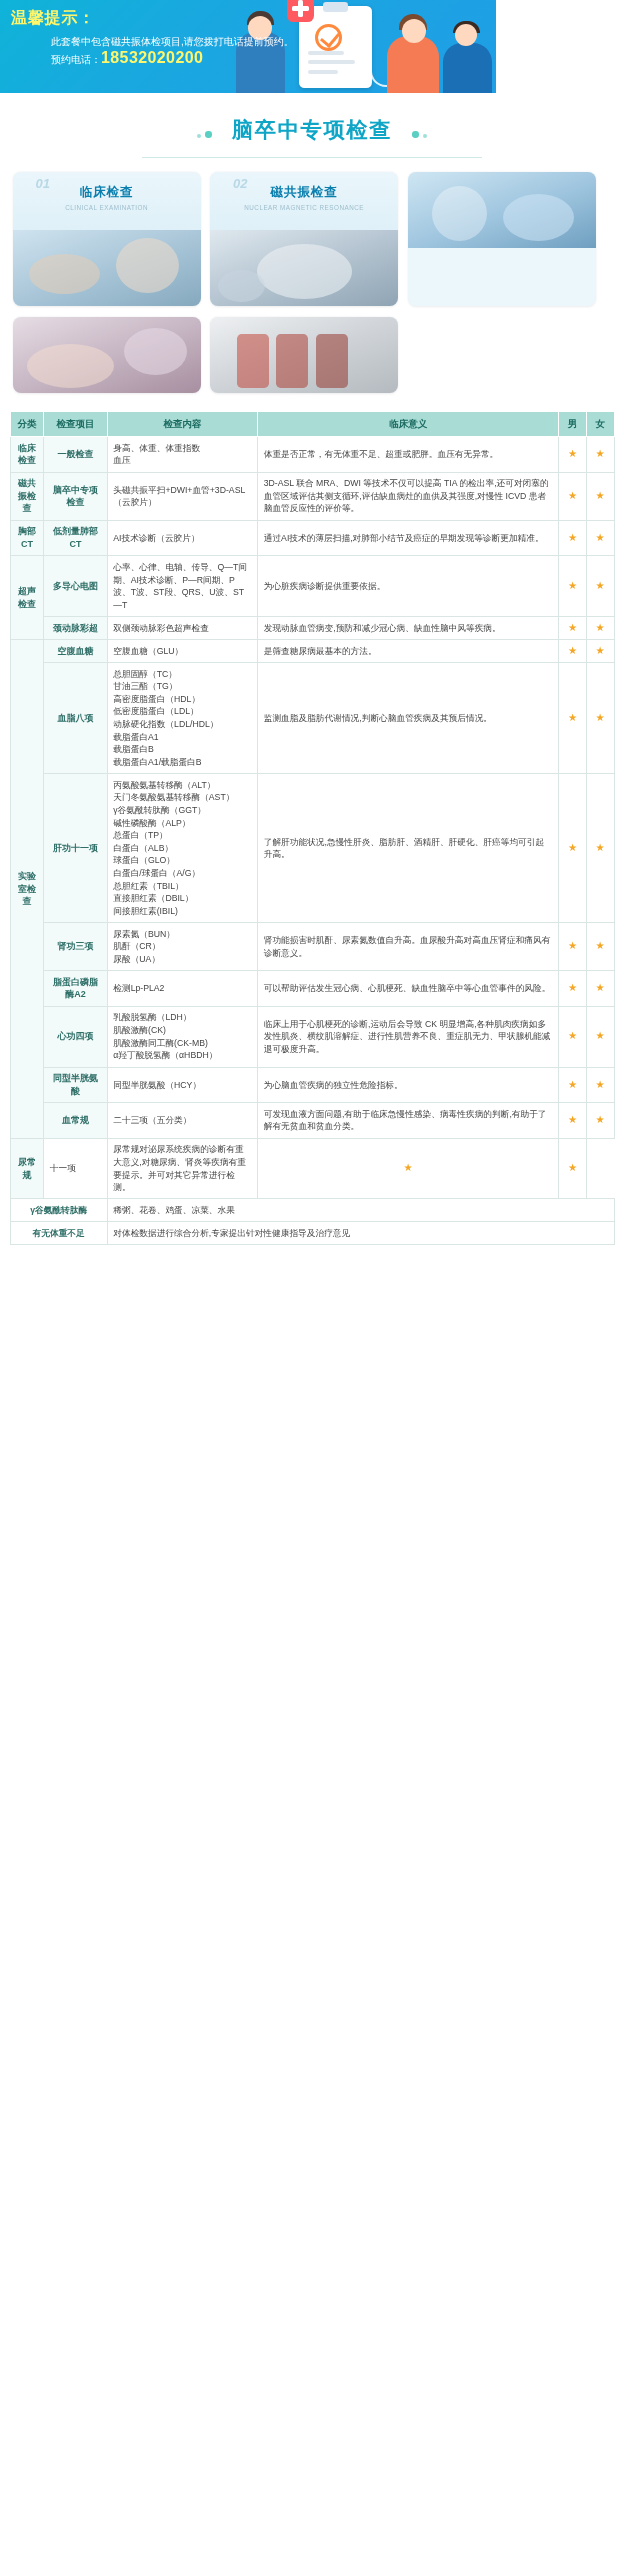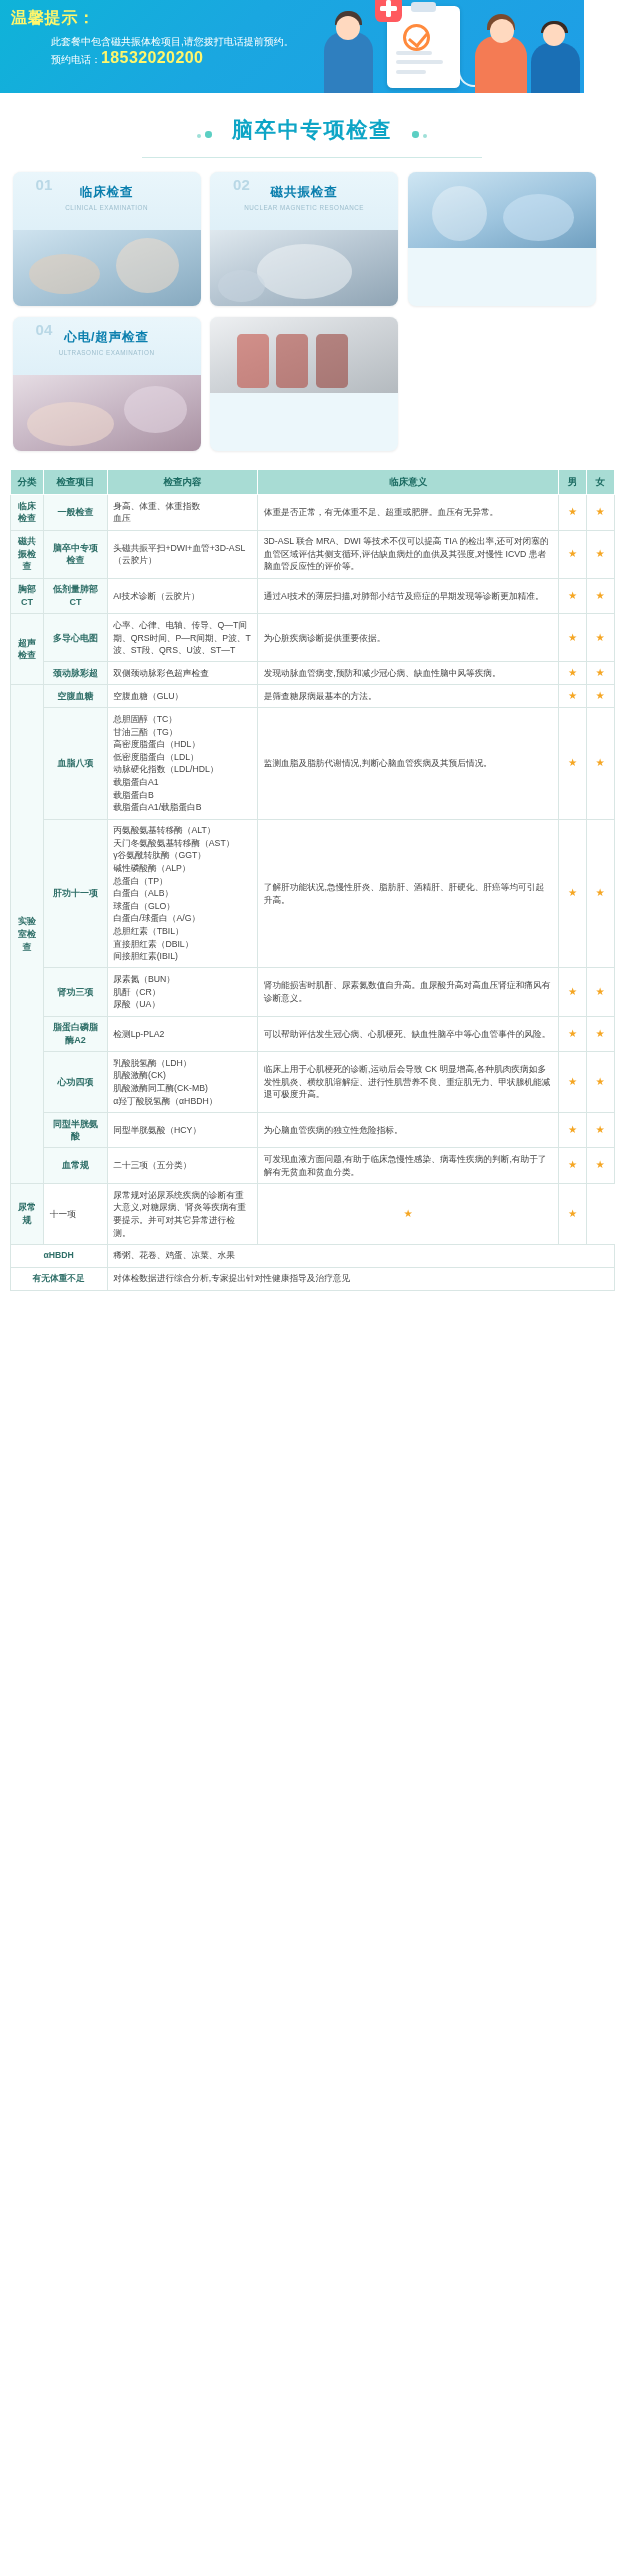--- a/index.html
+++ b/index.html
@@ -9,21 +9,21 @@
     width: 624px;
     font-family: "Liberation Sans", sans-serif;
     background: #ffffff;
     color: #333;
   }
   .page { width: 624px; position: relative; }
 
   
   .notice {
     position: relative;
-    width: 584px;
+    width: 496px;
     height: 93px;
     background: linear-gradient(135deg, #0fb3d8 0%, #1aa7e0 40%, #1f9ee6 100%);
     overflow: hidden;
   }
   .notice-inner {
     position: relative;
     z-index: 3;
     padding: 8px 11px 0 11px;
   }
   .notice-title {
@@ -234,23 +234,24 @@
   .item-head {
     position: relative;
     height: 58px;
     background: linear-gradient(180deg, #eaf6fb 0%, #dff0f8 100%);
     padding: 12.6px 0 0 0;
     text-align: center;
   }
   .item-num {
     position: absolute;
     left: 11px; top: 4.7px;
-    font-size: 15px;
+    font-size: 13px;
     color: #b9d8e6;
     font-weight: bold;
+    font-style: italic;
     padding-left: 12px;
   }
   .item-cn {
     font-size: 12.6px;
     font-weight: bold;
     color: #0b7fae;
     letter-spacing: 0.8px;
   }
   .item-en {
     margin-top: 2.4px;
@@ -403,25 +404,20 @@
     </div>
 
     <div class="item-card">
       <div class="item-photo ph3">
         <span class="ph-blob b1"></span>
           <span class="ph-blob b2"></span>
       </div>
     </div>
 
     <div class="item-card">
-      <div class="item-head">
-        <div class="item-num">04</div>
-        <div class="item-cn">心电/超声检查</div>
-        <div class="item-en">ULTRASONIC EXAMINATION</div>
-      </div>
       <div class="item-photo ph4">
         <span class="ph-blob b1"></span>
           <span class="ph-blob b2"></span>
       </div>
     </div>
 
     <div class="item-card">
       <div class="item-photo ph5">
         <span class="ph-blob b1"></span>
           <span class="ph-blob b2"></span>
@@ -473,21 +469,21 @@
             <td class="cat">胸部CT</td>
             <td class="name">低剂量肺部CT</td>
             <td class="content multi">AI技术诊断（云胶片）</td>
             <td class="meaning">通过AI技术的薄层扫描,对肺部小结节及癌症的早期发现等诊断更加精准。</td>
             <td class="sex">★</td>
             <td class="sex">★</td>
           </tr>
           <tr>
             <td class="cat" rowspan="2">超声检查</td>
             <td class="name">多导心电图</td>
-            <td class="content multi">心率、心律、电轴、传导、Q—T间期、QRS时间、P—R间期、P波、T波、ST段、QRS、U波、ST—T</td>
+            <td class="content multi">心率、心律、电轴、传导、Q—T间期、AI技术诊断、P—R间期、P波、T波、ST段、QRS、U波、ST—T</td>
             <td class="meaning">为心脏疾病诊断提供重要依据。</td>
             <td class="sex">★</td>
             <td class="sex">★</td>
           </tr>
           <tr>
             <td class="name">颈动脉彩超</td>
             <td class="content multi">双侧颈动脉彩色超声检查</td>
             <td class="meaning">发现动脉血管病变,预防和减少冠心病、缺血性脑中风等疾病。</td>
             <td class="sex">★</td>
             <td class="sex">★</td>
@@ -572,21 +568,21 @@
             <td class="sex">★</td>
           </tr>
           <tr>
             <td class="name">尿常规</td>
             <td class="content multi">十一项</td>
             <td class="meaning">尿常规对泌尿系统疾病的诊断有重大意义,对糖尿病、肾炎等疾病有重要提示。并可对其它异常进行检测。</td>
             <td class="sex">★</td>
             <td class="sex">★</td>
           </tr>
           <tr class="foot-row">
-            <td colspan="2">αHBDH</td>
+            <td colspan="2">γ谷氨酰转肽酶</td>
             <td colspan="4" class="desc">稀粥、花卷、鸡蛋、凉菜、水果</td>
           </tr>
           <tr class="foot-row">
             <td colspan="2">有无体重不足</td>
             <td colspan="4" class="desc">对体检数据进行综合分析,专家提出针对性健康指导及治疗意见</td>
           </tr>
         </tbody>
     </table>
   </div>
 

